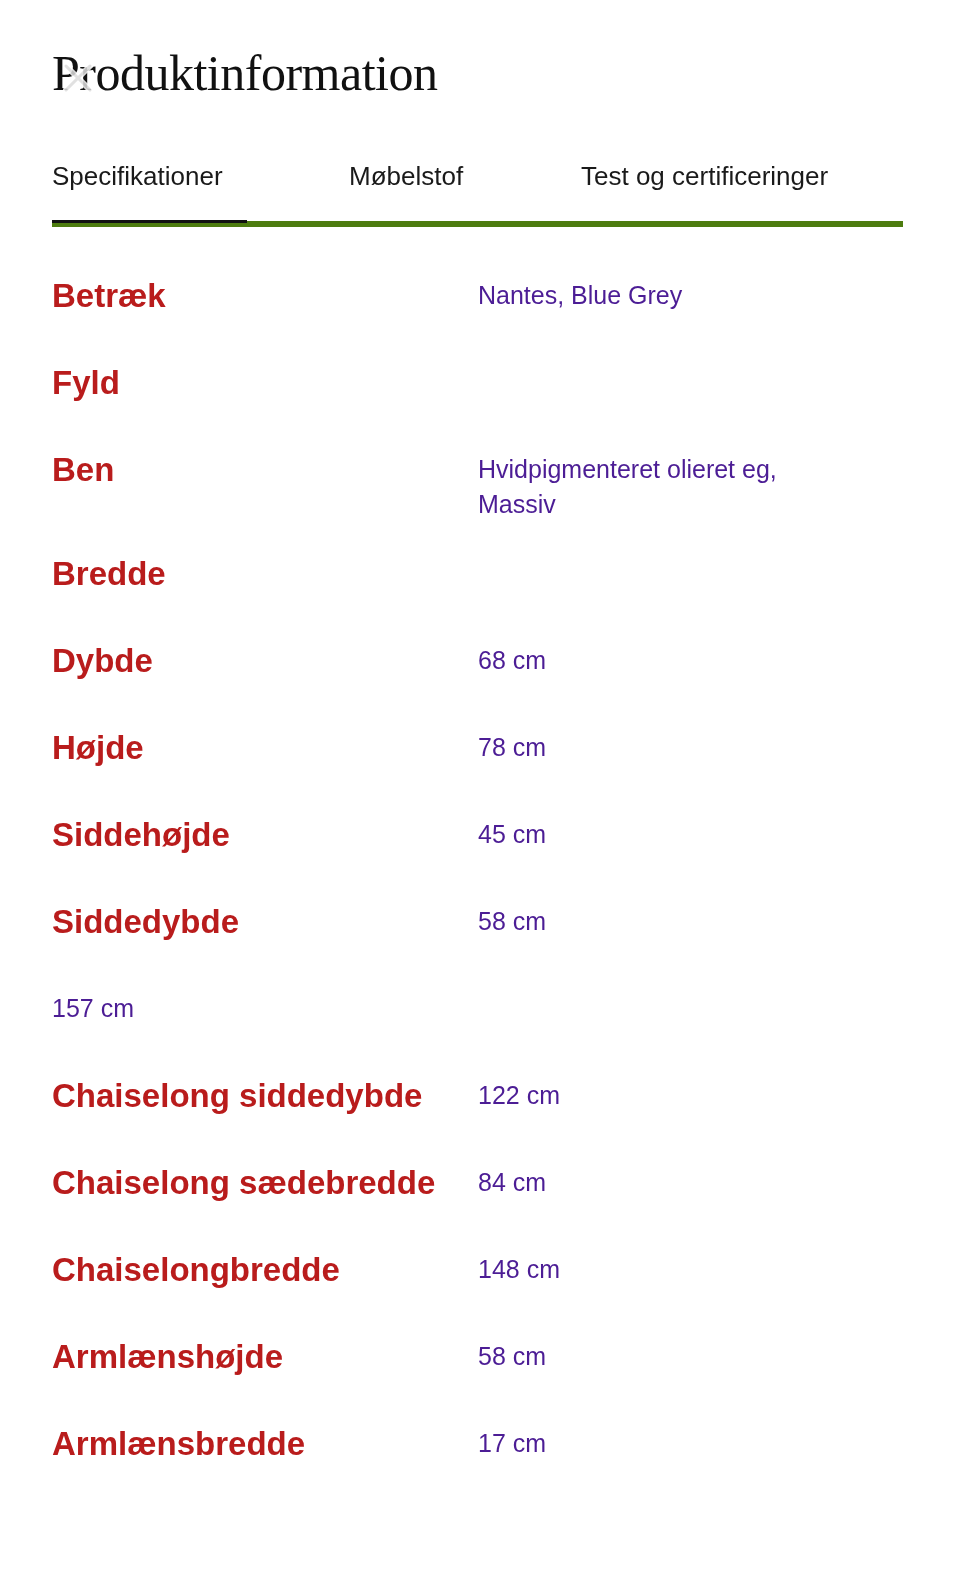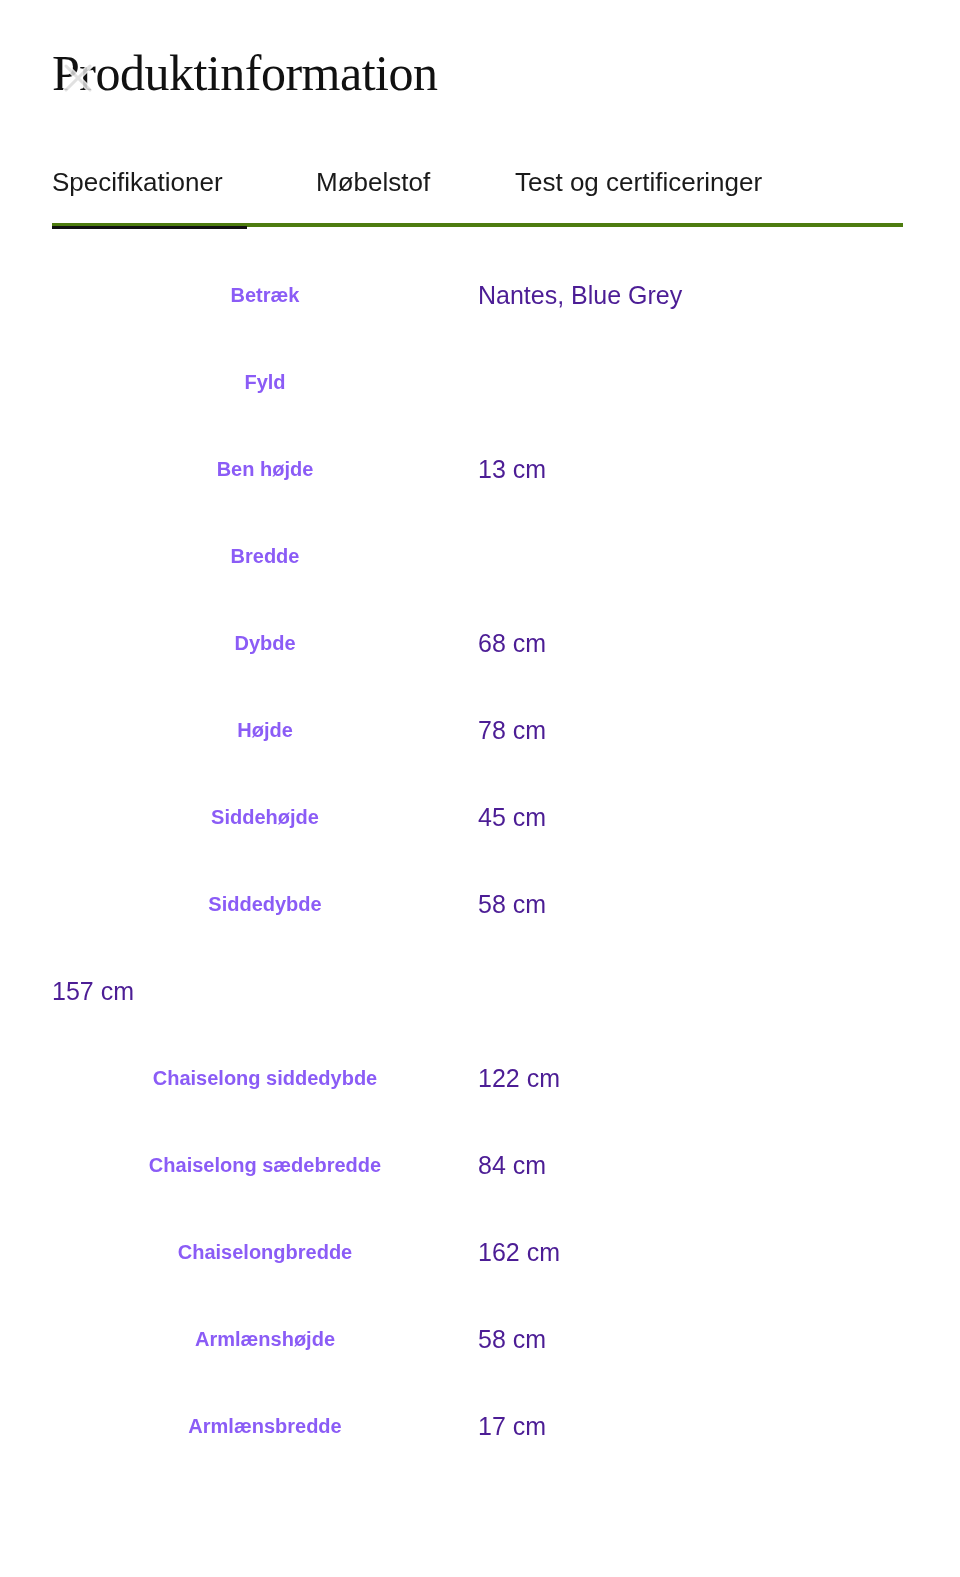--- a/index.html
+++ b/index.html
@@ -40,22 +40,23 @@
       opacity: 0.85;
       cursor: pointer;
     }
     .tabs {
       position: absolute;
       left: 52px;
       top: 150px;
       width: 851px;
       height: 77px;
       display: flex;
-      align-items: flex-start;
-      border-bottom: 4px solid #4d7c0f;
+      align-items: flex-end;
+      border-bottom: 6px solid #4d7c0f;
+      gap: 33px;
     }
     .tab {
       font-family: "Liberation Sans", sans-serif;
       font-size: 26px;
       line-height: 30px;
       color: #1a1a1a;
       padding-top: 17px;
       height: 77px;
       cursor: pointer;
       position: relative;
@@ -84,24 +85,23 @@
       align-items: flex-start;
       min-height: 87px;
     }
     .spec-row.tall {
       min-height: 104px;
     }
     .spec-label {
       width: 426px;
       font-family: "Liberation Sans", sans-serif;
       font-weight: bold;
-      font-size: 20px;
+      font-size: 33px;
       line-height: 35px;
-      color: #8b5cf6;
-      text-align: center;
+      color: #b91c1c;
     }
     .spec-value {
       flex: 1;
       font-family: "Liberation Sans", sans-serif;
       font-weight: normal;
       font-size: 25px;
       line-height: 35px;
       color: #4c1d95;
       max-width: 380px;
     }
@@ -130,23 +130,23 @@
   </div>
 
   <div class="spec-table">
     <div class="spec-row">
       <div class="spec-label">Betræk</div>
       <div class="spec-value">Nantes, Blue Grey</div>
     </div>
     <div class="spec-row">
       <div class="spec-label">Fyld</div>
     </div>
-    <div class="spec-row">
-      <div class="spec-label">Ben højde</div>
-      <div class="spec-value">13 cm</div>
+    <div class="spec-row tall">
+      <div class="spec-label">Ben</div>
+      <div class="spec-value">Hvidpigmenteret olieret eg, Massiv</div>
     </div>
     <div class="spec-row">
       <div class="spec-label">Bredde</div>
     </div>
     <div class="spec-row">
       <div class="spec-label">Dybde</div>
       <div class="spec-value">68 cm</div>
     </div>
     <div class="spec-row">
       <div class="spec-label">Højde</div>
@@ -166,21 +166,21 @@
     <div class="spec-row">
       <div class="spec-label">Chaiselong siddedybde</div>
       <div class="spec-value">122 cm</div>
     </div>
     <div class="spec-row">
       <div class="spec-label">Chaiselong sædebredde</div>
       <div class="spec-value">84 cm</div>
     </div>
     <div class="spec-row">
       <div class="spec-label">Chaiselongbredde</div>
-      <div class="spec-value">162 cm</div>
+      <div class="spec-value">148 cm</div>
     </div>
     <div class="spec-row">
       <div class="spec-label">Armlænshøjde</div>
       <div class="spec-value">58 cm</div>
     </div>
     <div class="spec-row">
       <div class="spec-label">Armlænsbredde</div>
       <div class="spec-value">17 cm</div>
     </div>
   </div>

